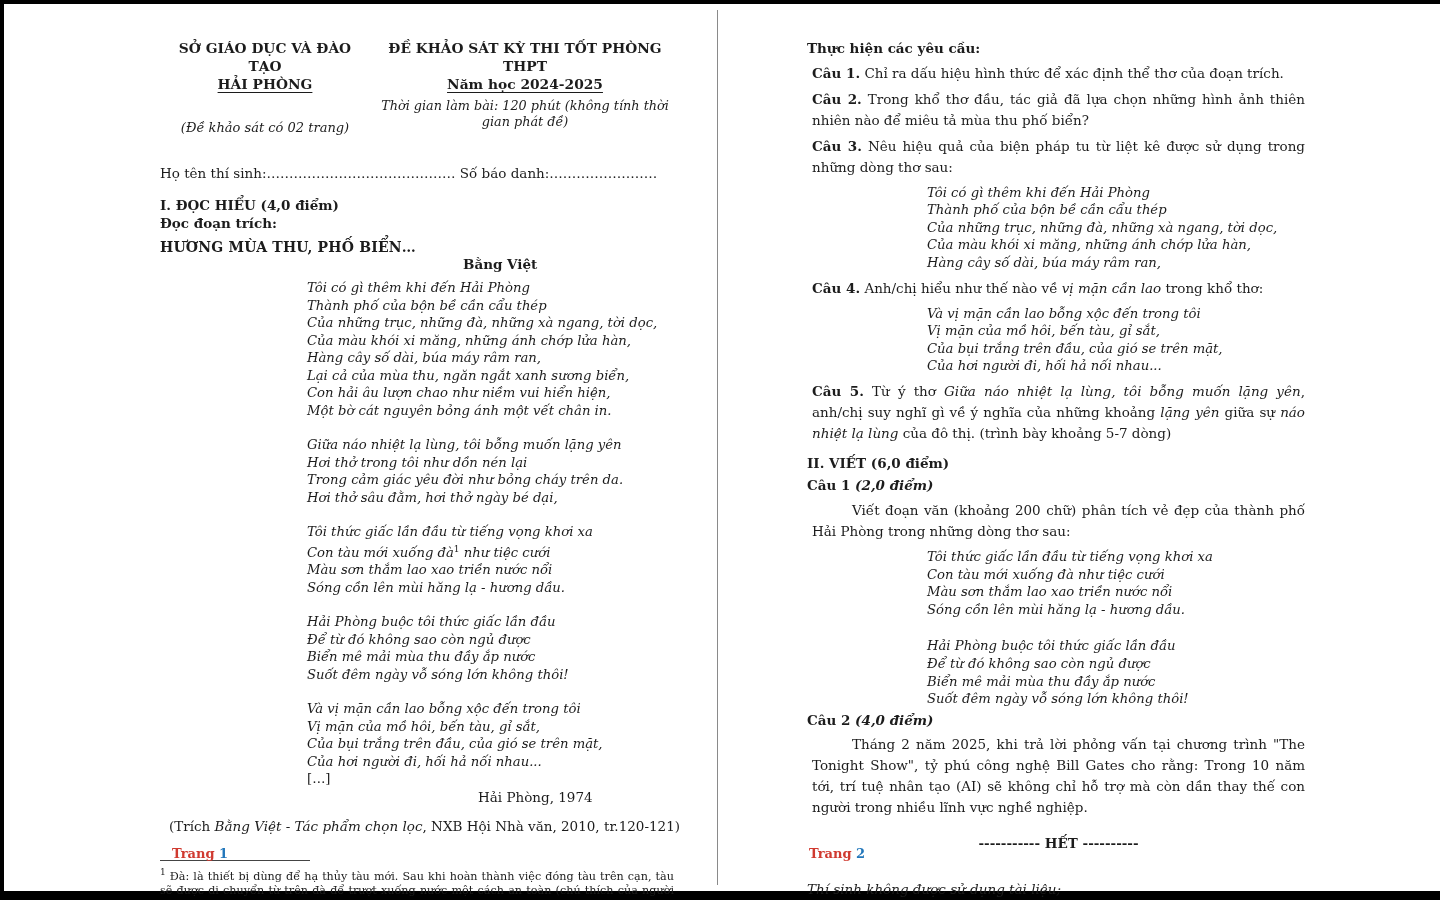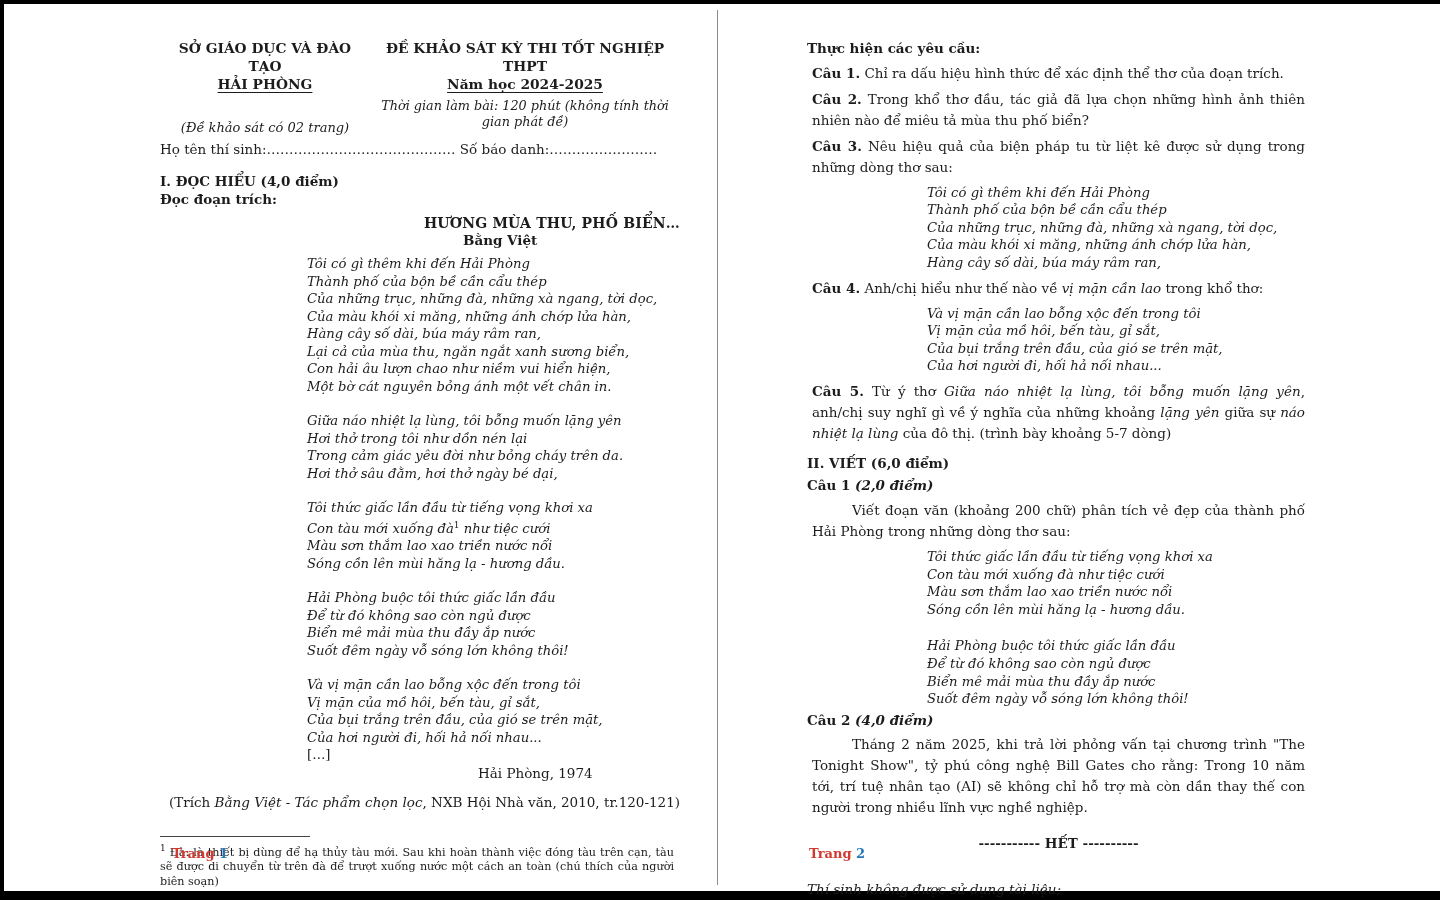--- a/index.html
+++ b/index.html
@@ -23,23 +23,23 @@
   .u{text-decoration:underline;text-underline-offset:3px;}
 
   
   .hdr{display:flex;}
   .hdr-left{width:210px;text-align:center;font-size:13.8px;}
   .hdr-right{flex:1;text-align:center;font-size:13.8px;}
   .pages-note{margin-top:26px;font-weight:normal;font-size:13px;}
   .subject{margin-top:13px;}
   .duration{font-size:12.8px;margin-top:4px;font-weight:normal;}
 
-  .candidate{margin-top:4px;font-size:13.5px;}
+  .candidate{margin-top:28px;font-size:13.5px;}
   .sect{margin-top:15px;}
-  .poem-title{margin-top:6px;text-align:right;font-size:14px;letter-spacing:.2px;}
+  .poem-title{margin-top:6px;text-align:left;font-size:14px;letter-spacing:.2px;}
   .poem-author{margin-left:303px;}
   .poem{margin-left:147px;font-style:italic;font-size:13.2px;margin-top:5px;}
   .poem div{line-height:17.5px;}
   .stanza{margin-bottom:17px;}
   .stanza.last{margin-bottom:0;}
   .plain{font-style:normal;line-height:17.5px;}
   sup{font-size:9px;font-style:normal;}
   .place-year{margin-left:318px;margin-top:1px;}
   .source{text-align:right;margin-top:12px;}
   .fn-sep{width:150px;border-top:1.2px solid #444;margin-top:24px;}
@@ -69,21 +69,21 @@
 <div class="divider"></div>
 
 <div class="page page1">
   <div class="hdr">
     <div class="hdr-left b">
       <div>SỞ GIÁO DỤC VÀ ĐÀO TẠO</div>
       <div class="u">HẢI PHÒNG</div>
       <div class="i pages-note">(Đề khảo sát có 02 trang)</div>
     </div>
     <div class="hdr-right">
-      <div class="b">ĐỀ KHẢO SÁT KỲ THI TỐT NGHIỆP THPT</div>
+      <div class="b">ĐỀ KHẢO SÁT KỲ THI TỐT PHÒNG THPT</div>
       <div class="b u">Năm học 2024-2025</div>
       <div class="i duration">Thời gian làm bài: 120 phút (không tính thời gian phát đề)</div>
     </div>
   </div>
 
   <div class="candidate">Họ tên thí sinh:…………………………………… Số báo danh:……………………</div>
 
   <div class="b sect">I. ĐỌC HIỂU (4,0 điểm)</div>
   <div class="b">Đọc đoạn trích:</div>
 

